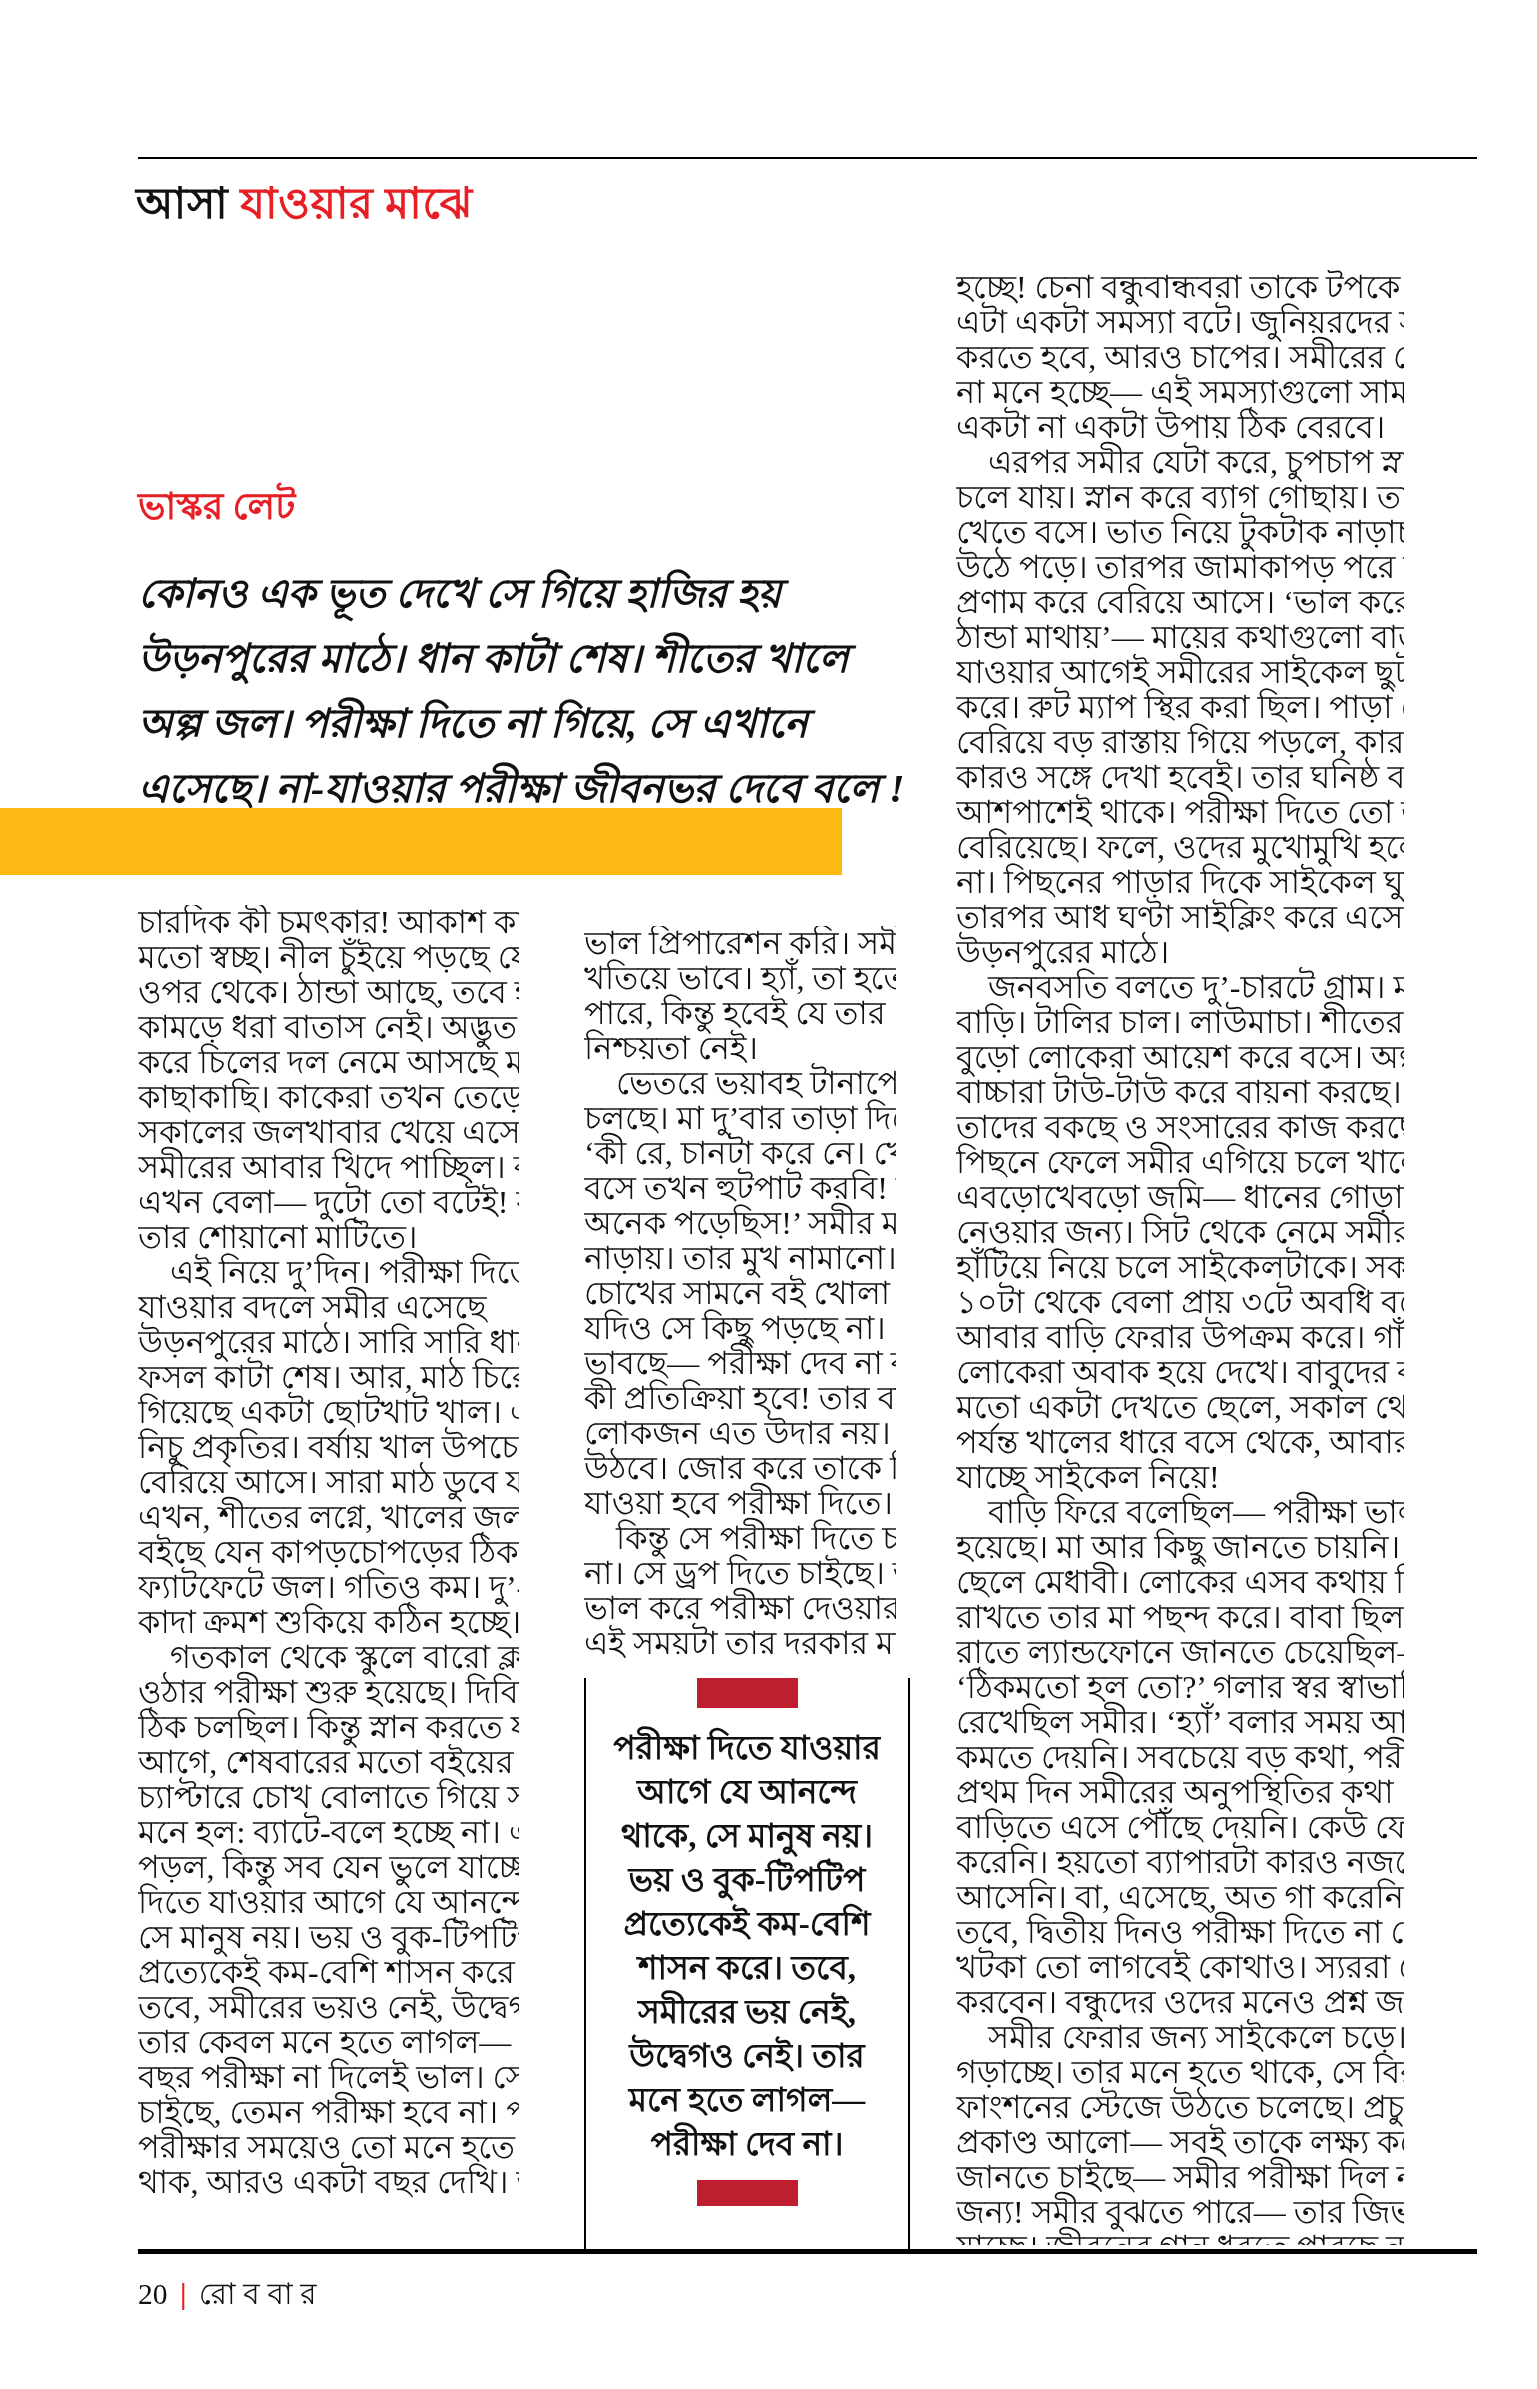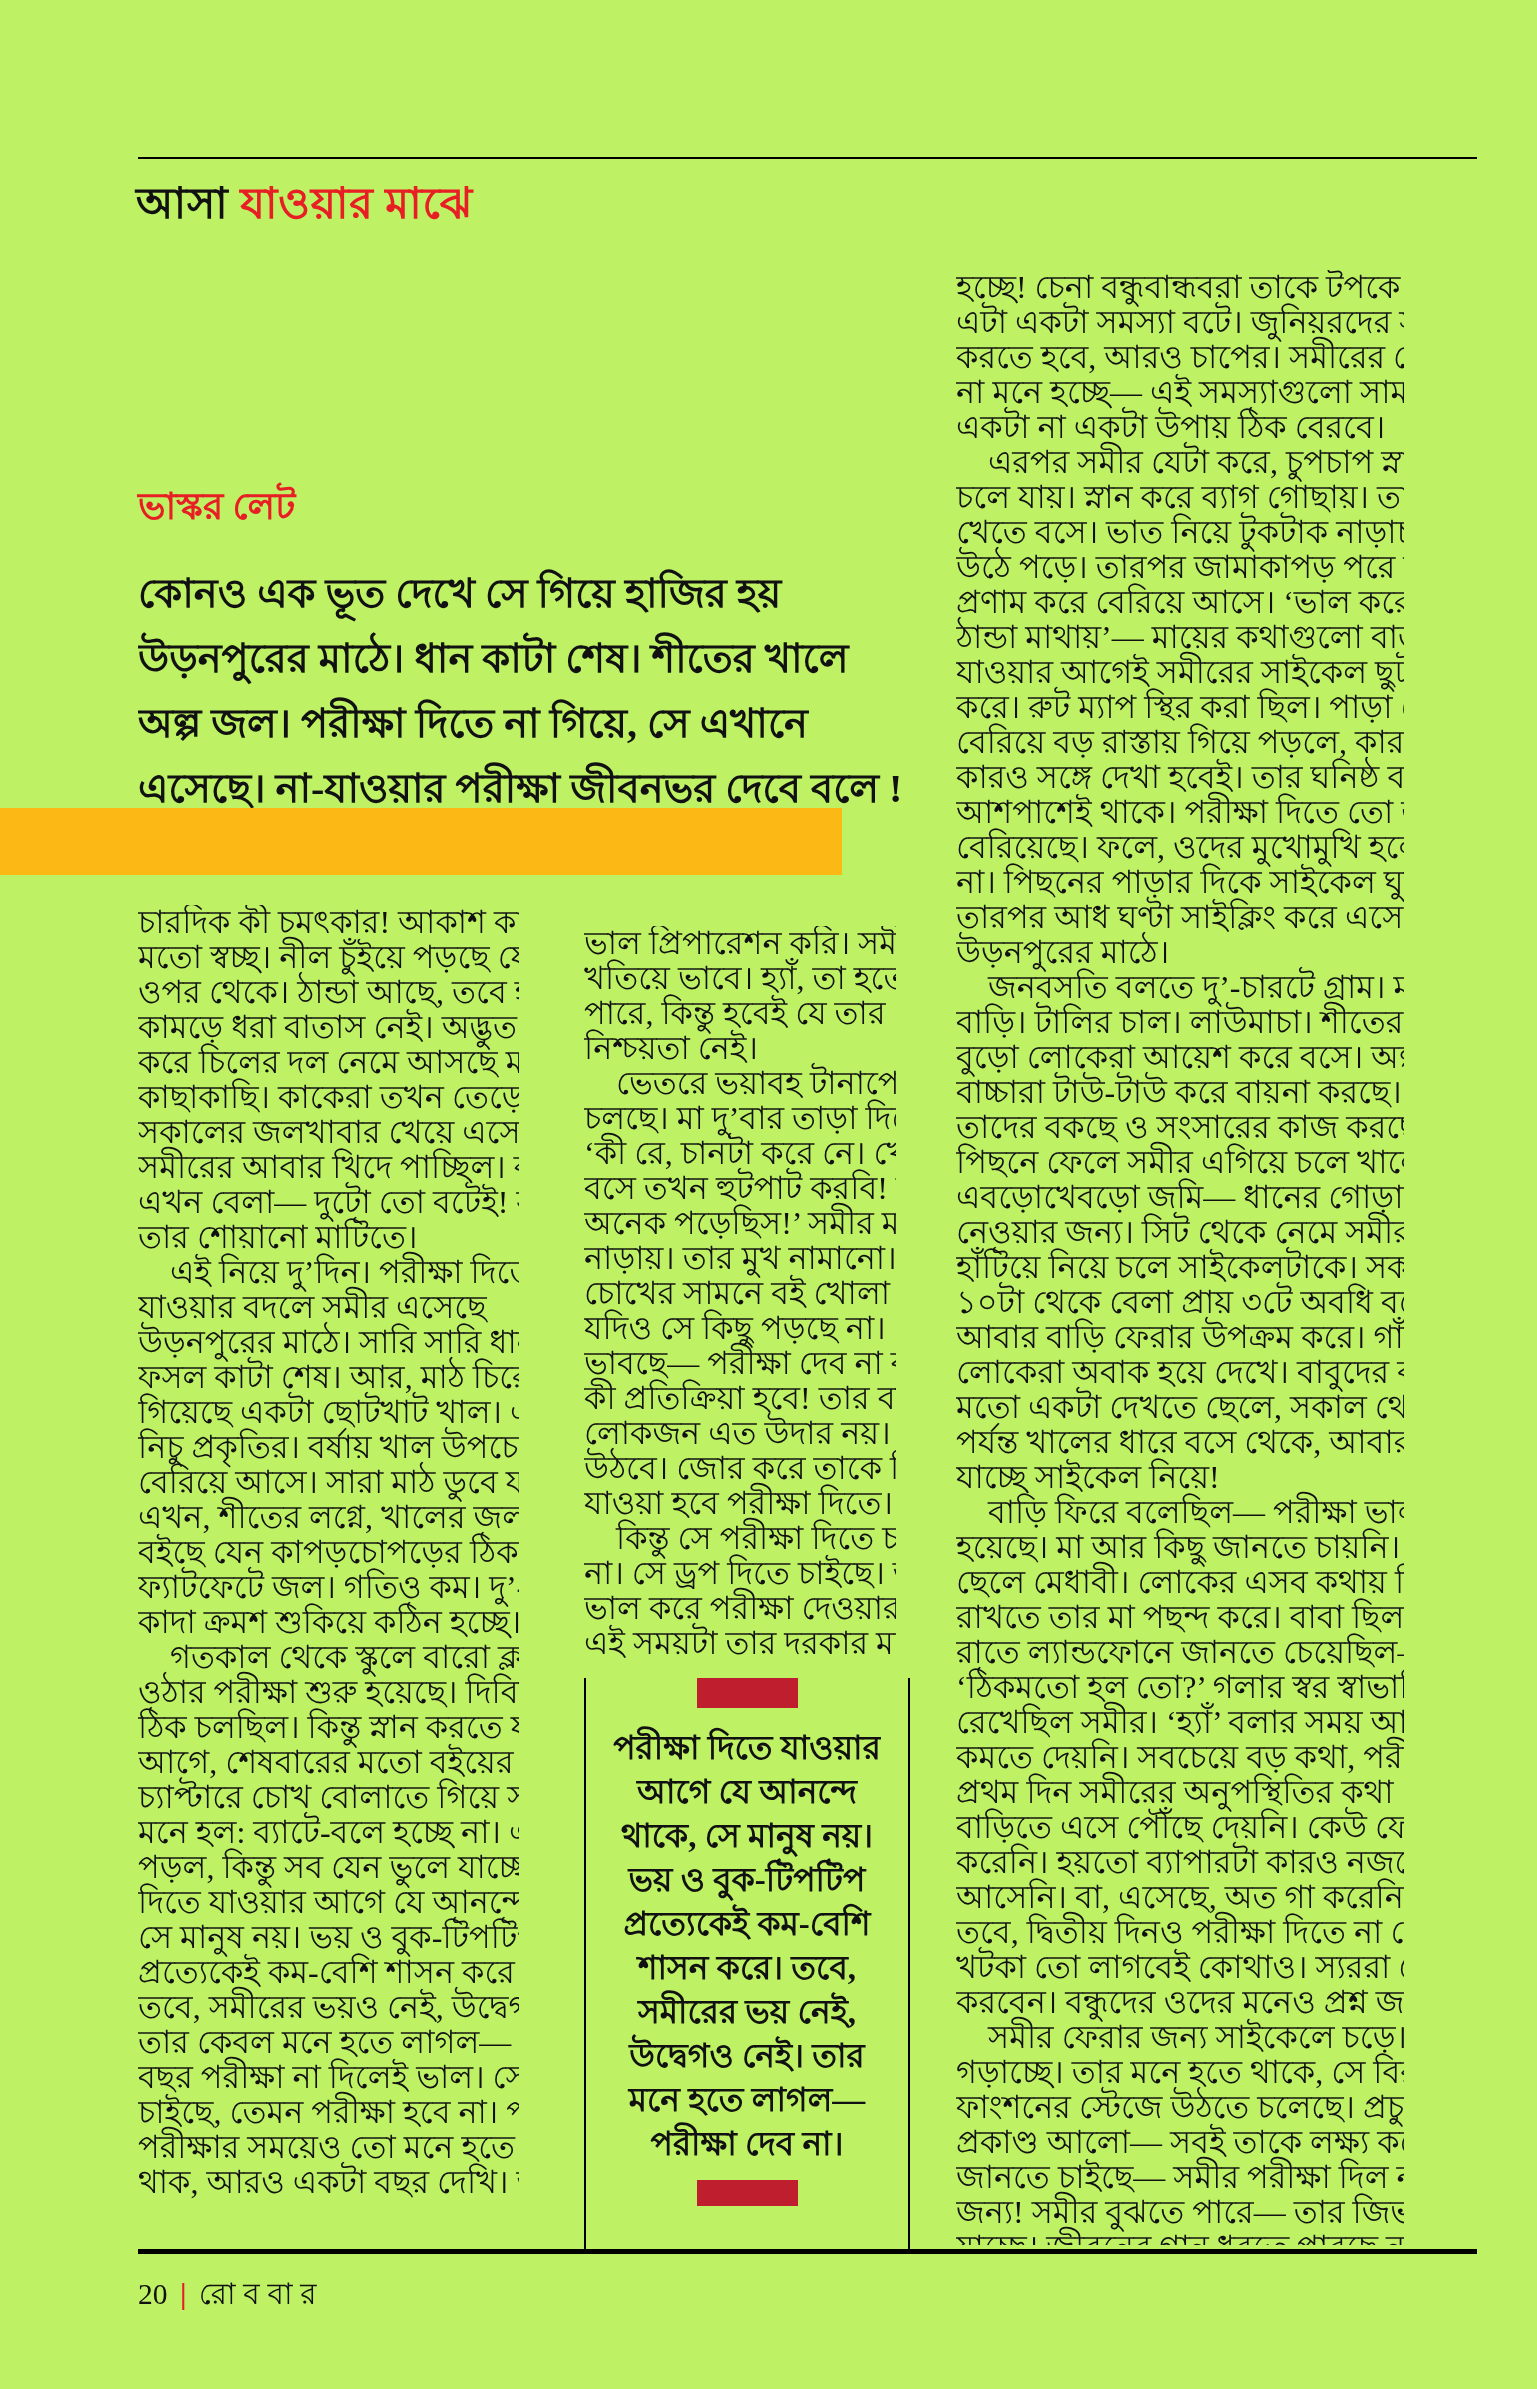--- a/index.html
+++ b/index.html
@@ -1,19 +1,19 @@
 <!DOCTYPE html>
 <html style="font-size:12.4px"><head>
 <meta charset="utf-8">
 <style>
   html,body{margin:0;padding:0;background:#e9e9e9;}
   .page{
     position:relative;
     width:1538px;height:2389px;
-    background:#bef264;
+    background:#ffffff;
     font-family:"Liberation Serif", serif;
     color:#111;
     overflow:hidden;
   }
   .rule{position:absolute;background:#000;}
   .kicker{
     position:absolute;left:136px;top:171px;
     font-size:43px;font-weight:bold;letter-spacing:0.8px;
     white-space:nowrap;
   }
@@ -23,21 +23,21 @@
     font-size:128px;font-weight:bold;line-height:1.3;
     white-space:nowrap;overflow:hidden;
   }
   .byline{
     position:absolute;left:138px;top:477px;
     font-size:37px;font-weight:bold;color:#e81e25;white-space:nowrap;
   }
   .standfirst{
     position:absolute;left:138px;top:561px;width:783px;height:264px;
     font-size:40px;font-weight:bold;line-height:65px;
-    white-space:pre;overflow:hidden;
+    white-space:pre;overflow:hidden;font-style:italic;
   }
   .yellow-bar{
     position:absolute;left:0;top:808px;width:842px;height:67px;
     background:#fcb815;
   }
   .bodycol{
     position:absolute;
     font-size:32px;line-height:35px;
     white-space:pre;overflow:hidden;
   }

